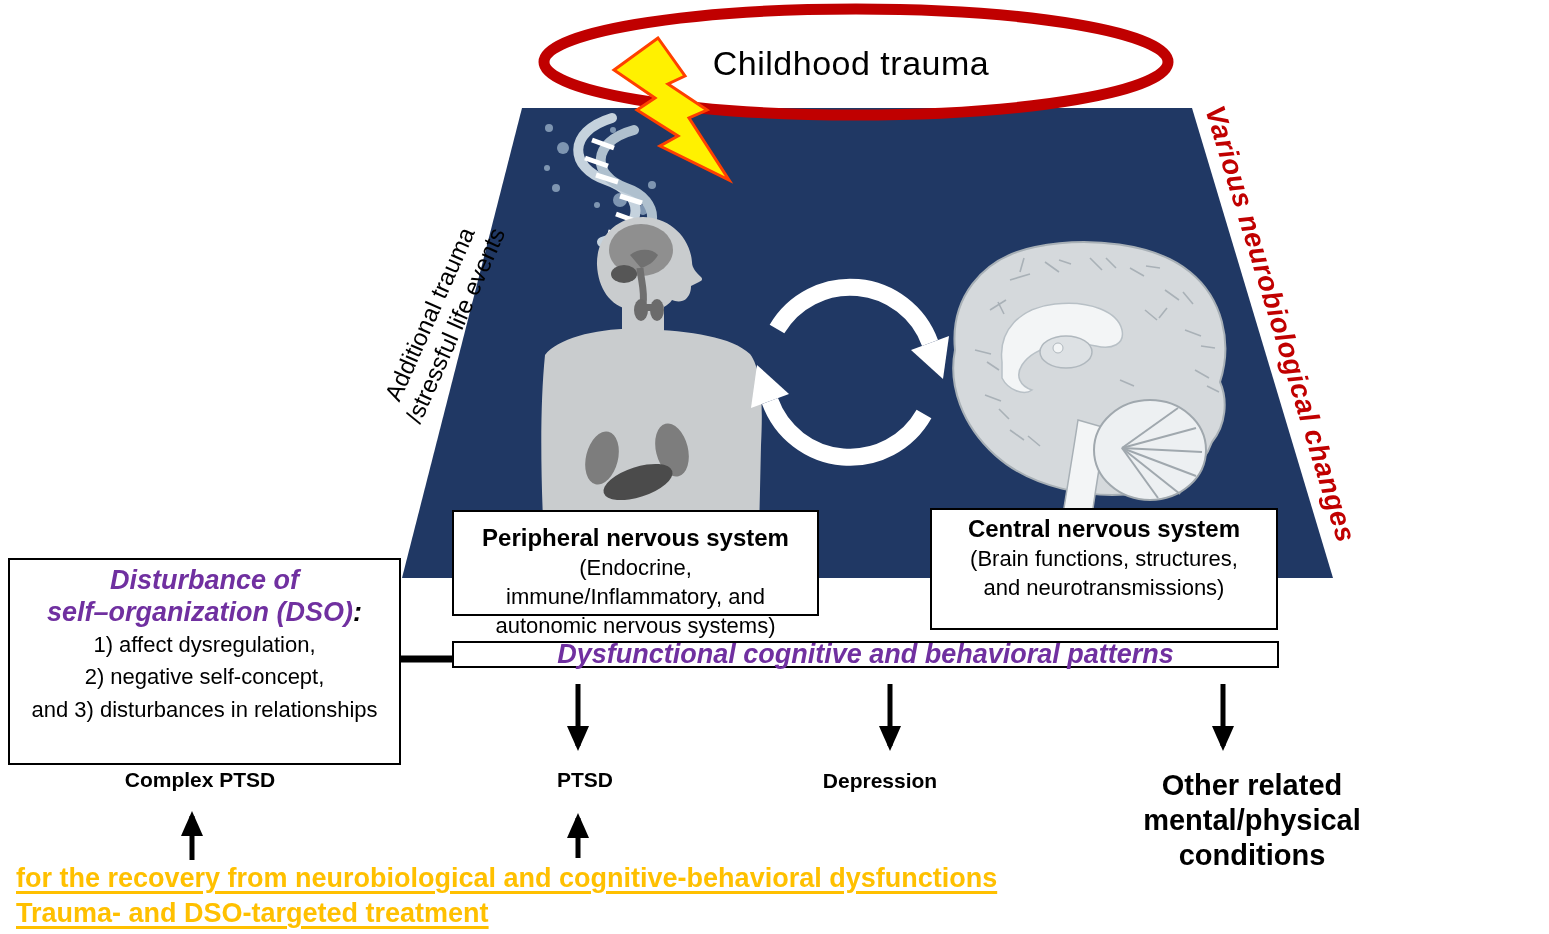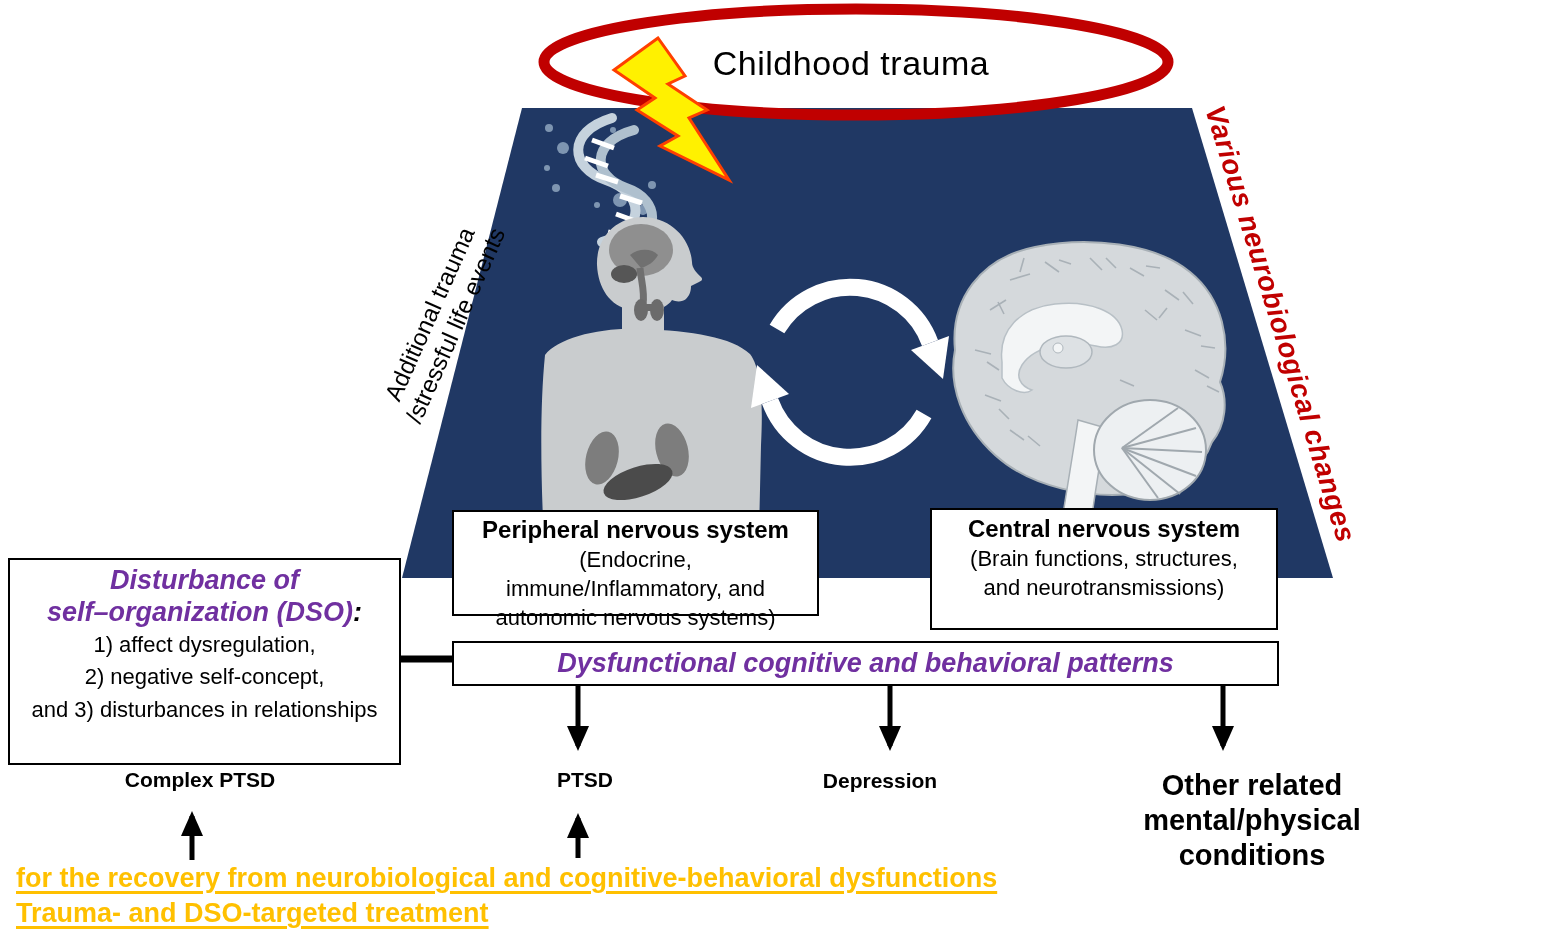--- a/index.html
+++ b/index.html
@@ -144,34 +144,34 @@
   </svg>
 
   <div class="abs title-main center" style="left:601px;top:44px;width:500px;">Childhood trauma</div>
 
 
   <div class="abs rot-left ml center" style="left:443px;top:320px;">Additional trauma
 /stressful life events</div>
 
   <div class="abs rot-right" style="left:1280px;top:324px;">Various neurobiological changes</div>
 
-  <div class="abs wbox center" style="left:452px;top:510px;width:367px;height:106px;padding-top:3px;">
+  <div class="abs wbox center" style="left:452px;top:510px;width:367px;height:106px;padding-top:11px;">
     <div class="box-title">Peripheral nervous system</div>
     <div class="box-body ml">(Endocrine,
 immune/Inflammatory, and
 autonomic nervous systems)</div>
   </div>
 
   <div class="abs wbox center" style="left:930px;top:508px;width:348px;height:122px;padding-top:4px;">
     <div class="box-title">Central nervous system</div>
     <div class="box-body ml">(Brain functions, structures,
 and neurotransmissions)</div>
   </div>
 
-  <div class="abs wbox patterns" style="left:452px;top:641px;width:827px;height:45px;">
+  <div class="abs wbox patterns" style="left:452px;top:641px;width:827px;height:27px;">
     <span>Dysfunctional cognitive and behavioral patterns</span>
   </div>
 
   <div class="abs wbox center" style="left:8px;top:558px;width:393px;height:207px;padding-top:5px;">
     <div class="dso-title">Disturbance of</div>
     <div class="dso-title"><span>self–organization (DSO)</span><span class="dso-colon">:</span></div>
     <div class="dso-item">1) affect dysregulation,</div>
     <div class="dso-item">2) negative self-concept,</div>
     <div class="dso-item">and 3) disturbances in relationships</div>
   </div>

